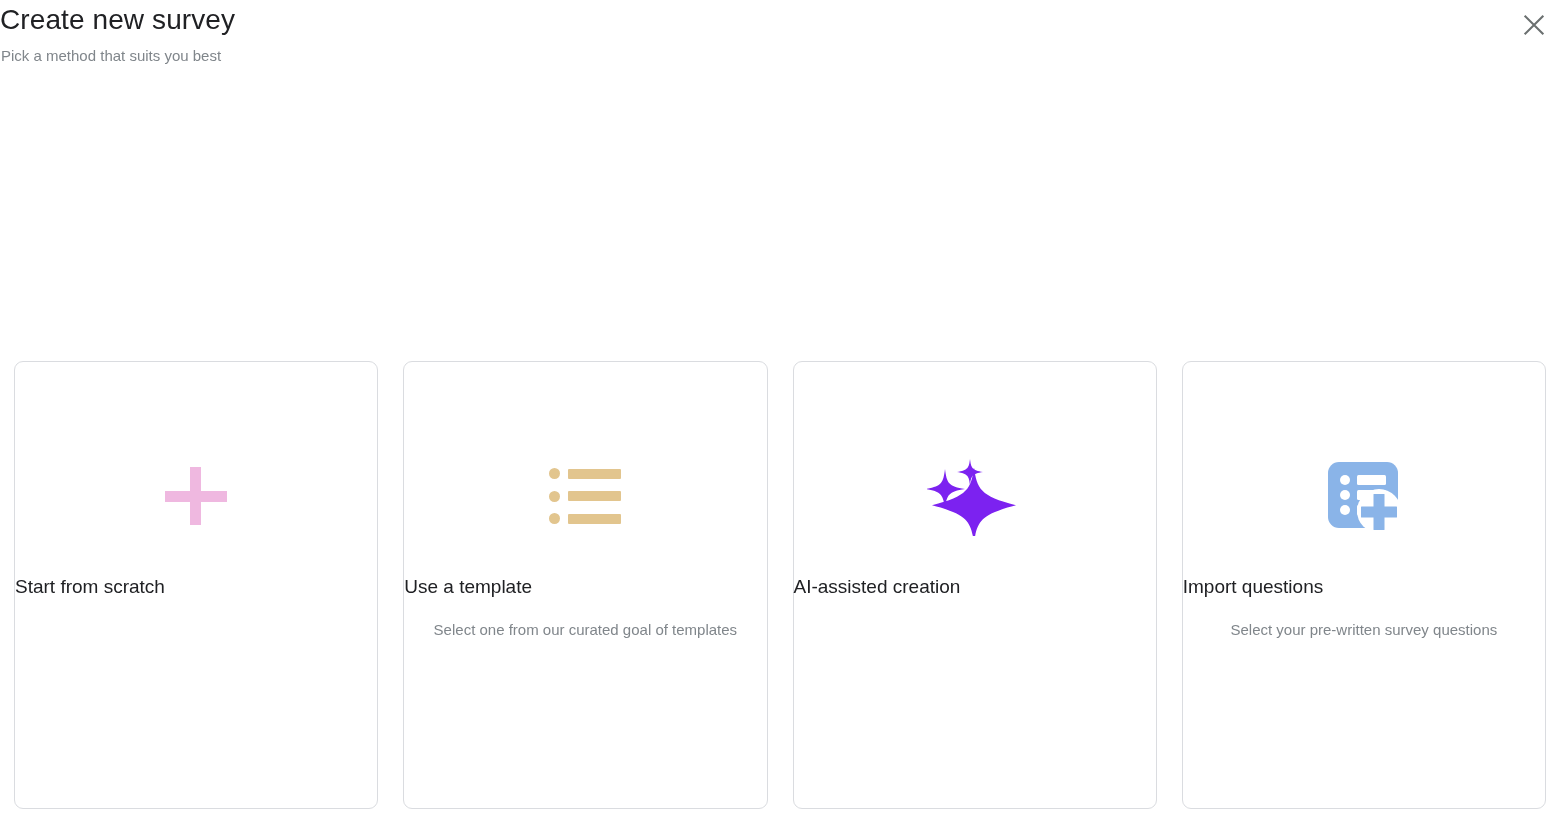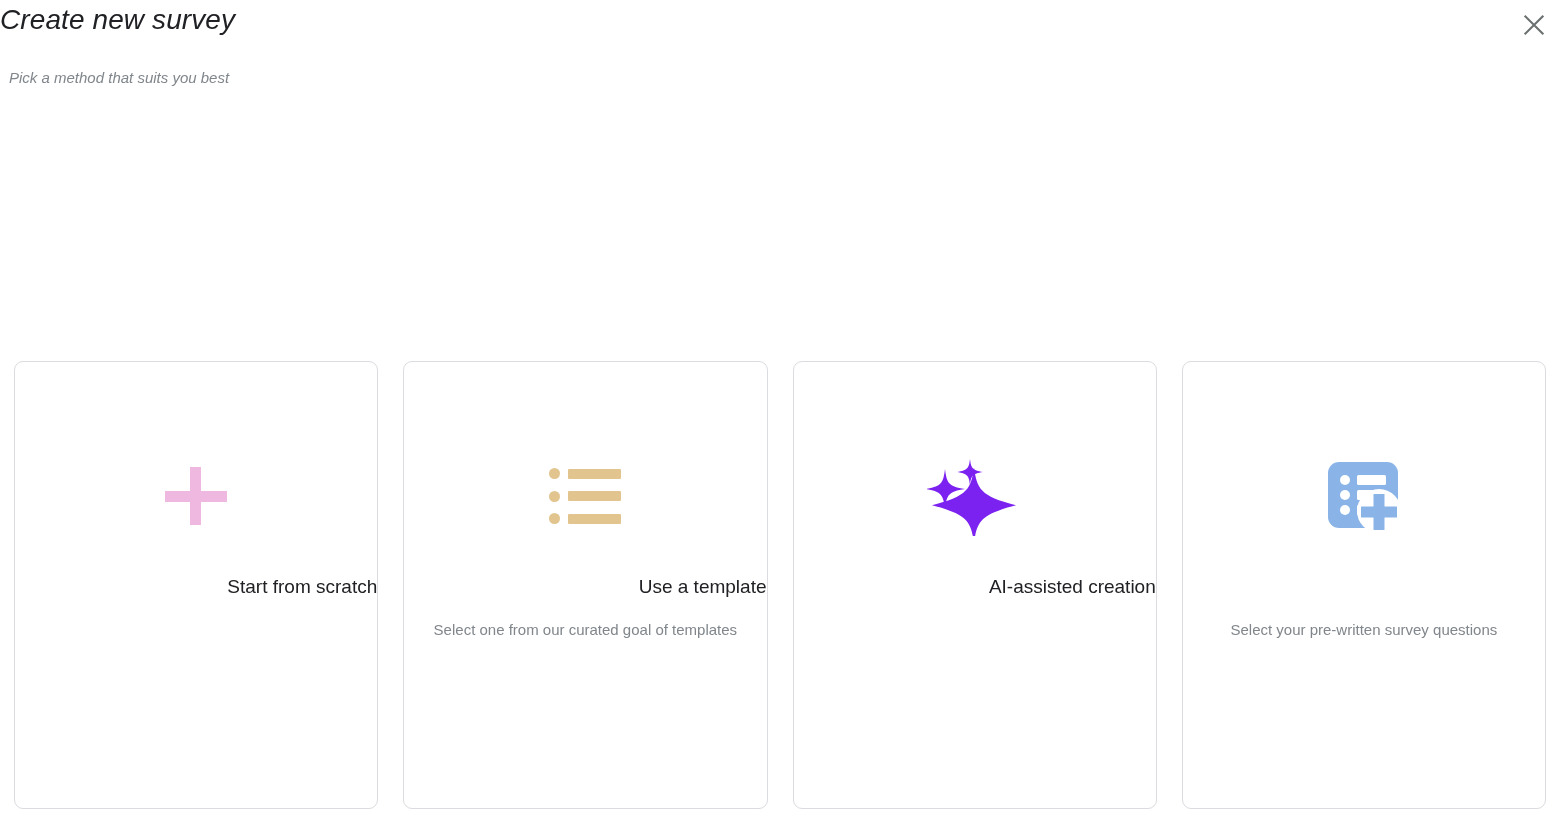--- a/index.html
+++ b/index.html
@@ -16,43 +16,41 @@
     -webkit-font-smoothing: antialiased;
   }
 
   
   .header {
     position: absolute;
     left: 0;
     top: 0;
     width: 1564px;
     height: 110px;
-    font-style: italic;
   }
   .dialog-title {
     position: absolute;
     left: 0px;
     top: 2px;
     font-size: 28px;
     line-height: 36px;
     color: #202124;
     font-weight: 400;
     letter-spacing: 0.1px;
     white-space: nowrap;
   }
   .dialog-subtitle {
     position: absolute;
     left: 1px;
-    top: 66px;
+    top: 44px;
     font-size: 15px;
     line-height: 24px;
     color: #80868b;
     font-weight: 400;
     white-space: nowrap;
-    padding-left: 8px;
   }
   .close-button {
     position: absolute;
     right: 10px;
     top: 5px;
     width: 40px;
     height: 40px;
     display: flex;
     align-items: center;
     justify-content: center;
@@ -91,21 +89,21 @@
     height: 92px;
     display: flex;
     align-items: center;
     justify-content: center;
   }
   .card-title {
     position: absolute;
     left: 0;
     right: 0;
     top: 212px;
-    text-align: right;
+    text-align: left;
     font-size: 19px;
     line-height: 26px;
     color: #202124;
     font-weight: 400;
   }
   .card-desc {
     position: absolute;
     left: 26px;
     right: 26px;
     top: 256px;
@@ -269,16 +267,17 @@
             <rect x="30" y="14" width="29" height="10" rx="1.5" fill="#ffffff"></rect>
             <rect x="30" y="29" width="29" height="10" rx="1.5" fill="#ffffff"></rect>
             <rect x="30" y="44" width="29" height="10" rx="1.5" fill="#ffffff"></rect>
           </g>
 
           <rect x="46.5" y="33" width="11" height="36" rx="0.5" fill="#8ab4e8"></rect>
           <rect x="34" y="45.5" width="36" height="11" rx="0.5" fill="#8ab4e8"></rect>
         </svg>
       </span>
     </div>
+    <div class="card-title">Import questions</div>
     <div class="card-desc">Select your pre-written survey questions</div>
   </div>
 
 </div>
 
 </body></html>

